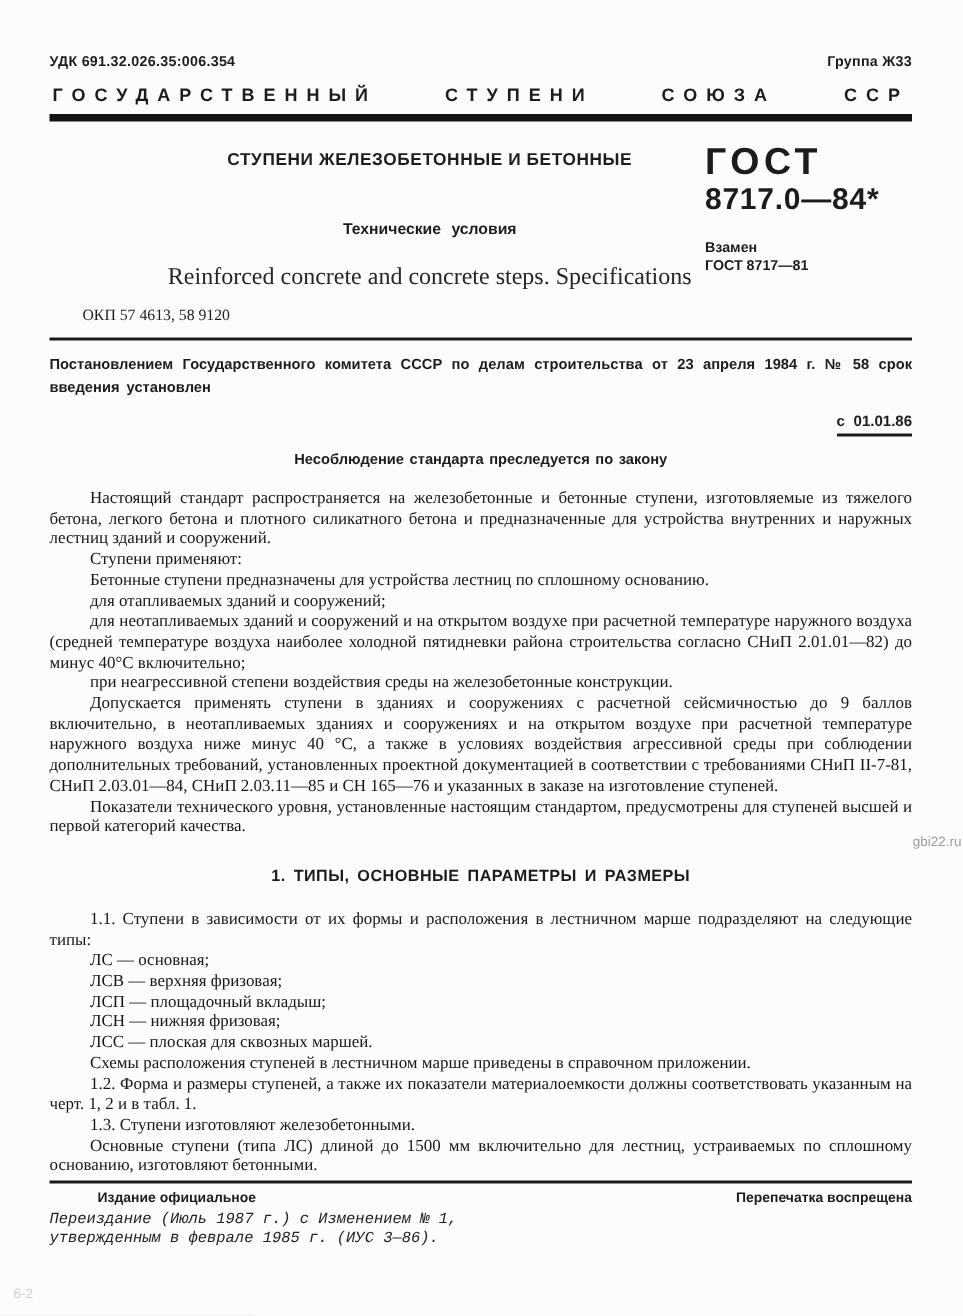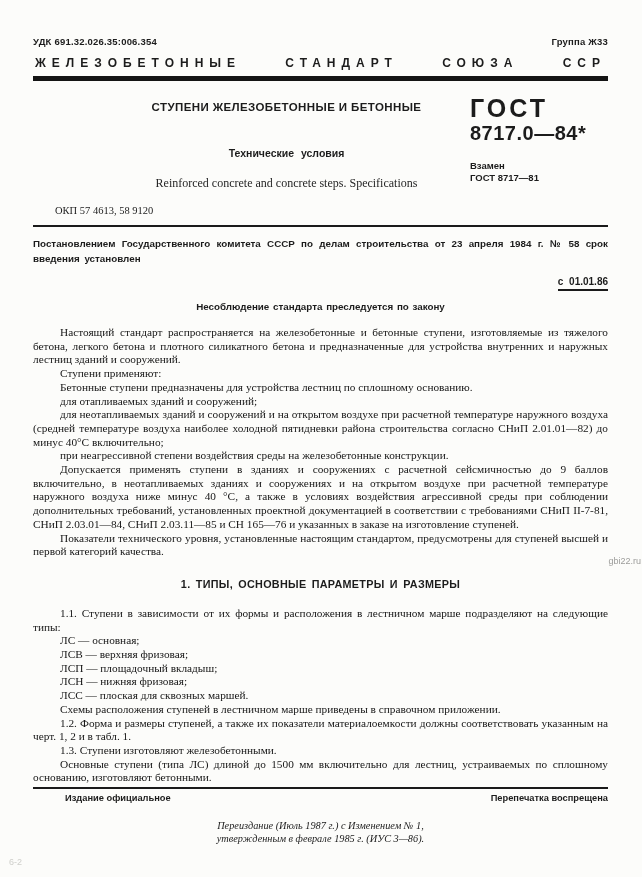--- a/index.html
+++ b/index.html
@@ -27,21 +27,21 @@
     margin: 0 2px 6px 2px;
   }
   .org-title span { letter-spacing: 6px; }
   .rule-thick { height: 5px; background: #141414; margin-bottom: 14px; }
   .rule-thin  { height: 2px; background: #1a1a1a; }
 
   .head-block { display: flex; align-items: flex-start; min-height: 108px; }
   .head-left  { flex: 1; text-align: center; padding-left: 70px; padding-top: 6px; }
   .ru-title   { font-family: "Liberation Sans", sans-serif; font-weight: bold; font-size: 11.5px; letter-spacing: .4px; }
   .ru-subtitle{ font-family: "Liberation Sans", sans-serif; font-weight: bold; font-size: 10.5px; margin-top: 34px; word-spacing: 4px; }
-  .en-title   { font-family: "Liberation Serif", serif; font-size: 12px; margin-top: 17px; color: #262626; }
+  .en-title   { font-family: "Liberation Serif", serif; font-size: 16px; margin-top: 17px; color: #262626; }
   .head-right { width: 138px; font-family: "Liberation Sans", sans-serif; font-weight: bold; }
   .gost-word  { font-size: 25px; letter-spacing: 3px; line-height: 26px; }
   .gost-num   { font-size: 20px; letter-spacing: .5px; line-height: 24px; }
   .replaces   { font-size: 9.5px; margin-top: 15px; line-height: 12px; }
 
   .okp { font-family: "Liberation Serif", serif; font-size: 10.5px; margin: 2px 0 9px 22px; }
 
   .decree {
     font-family: "Liberation Sans", sans-serif; font-weight: bold;
     font-size: 9.8px; line-height: 14.5px; text-align: justify;
@@ -67,22 +67,22 @@
     margin: 19px 0 17px 0; word-spacing: 2px;
   }
 
   .footer { position: absolute; left: 33px; right: 34px; top: 787px; }
   .footer-rule { height: 1.5px; background: #1a1a1a; margin-bottom: 4px; }
   .footer-row {
     display: flex; justify-content: space-between;
     font-family: "Liberation Sans", sans-serif; font-weight: bold; font-size: 9.3px; padding-left: 32px;
   }
   .reissue {
-    text-align: center; font-family: Liberation Serif, serif; font-style: italic;
-    font-size: 10.3px; line-height: 13px; margin-top: 16px; color: #222;
+    font-family: Liberation Mono, monospace; font-style: italic;
+    font-size: 10.3px; line-height: 13px; margin-top: 4px; color: #222;
   }
   .watermark {
     position: absolute; right: 1px; top: 556px;
     font-family: "Liberation Sans", sans-serif; font-size: 9px; color: #9c9c9a;
   }
   .print-mark {
     position: absolute; left: 9px; top: 857px;
     font-family: "Liberation Sans", sans-serif; font-size: 9px; color: #cfcfcb;
   }
 </style>
@@ -90,22 +90,22 @@
 <body>
 
 <div class="page">
 
   <div class="row-top">
     <span>УДК 691.32.026.35:006.354</span>
     <span>Группа Ж33</span>
   </div>
 
   <div class="org-title">
-    <span>ЖЕЛЕЗОБЕТОННЫЕ</span>
-    <span>СТАНДАРТ</span>
+    <span>ГОСУДАРСТВЕННЫЙ</span>
+    <span>СТУПЕНИ</span>
     <span>СОЮЗА</span>
     <span>ССР</span>
   </div>
   <div class="rule-thick"></div>
 
   <div class="head-block">
     <div class="head-left">
       <div class="ru-title">СТУПЕНИ ЖЕЛЕЗОБЕТОННЫЕ И БЕТОННЫЕ</div>
       <div class="ru-subtitle">Технические условия</div>
       <div class="en-title">Reinforced concrete and concrete steps. Specifications</div>

